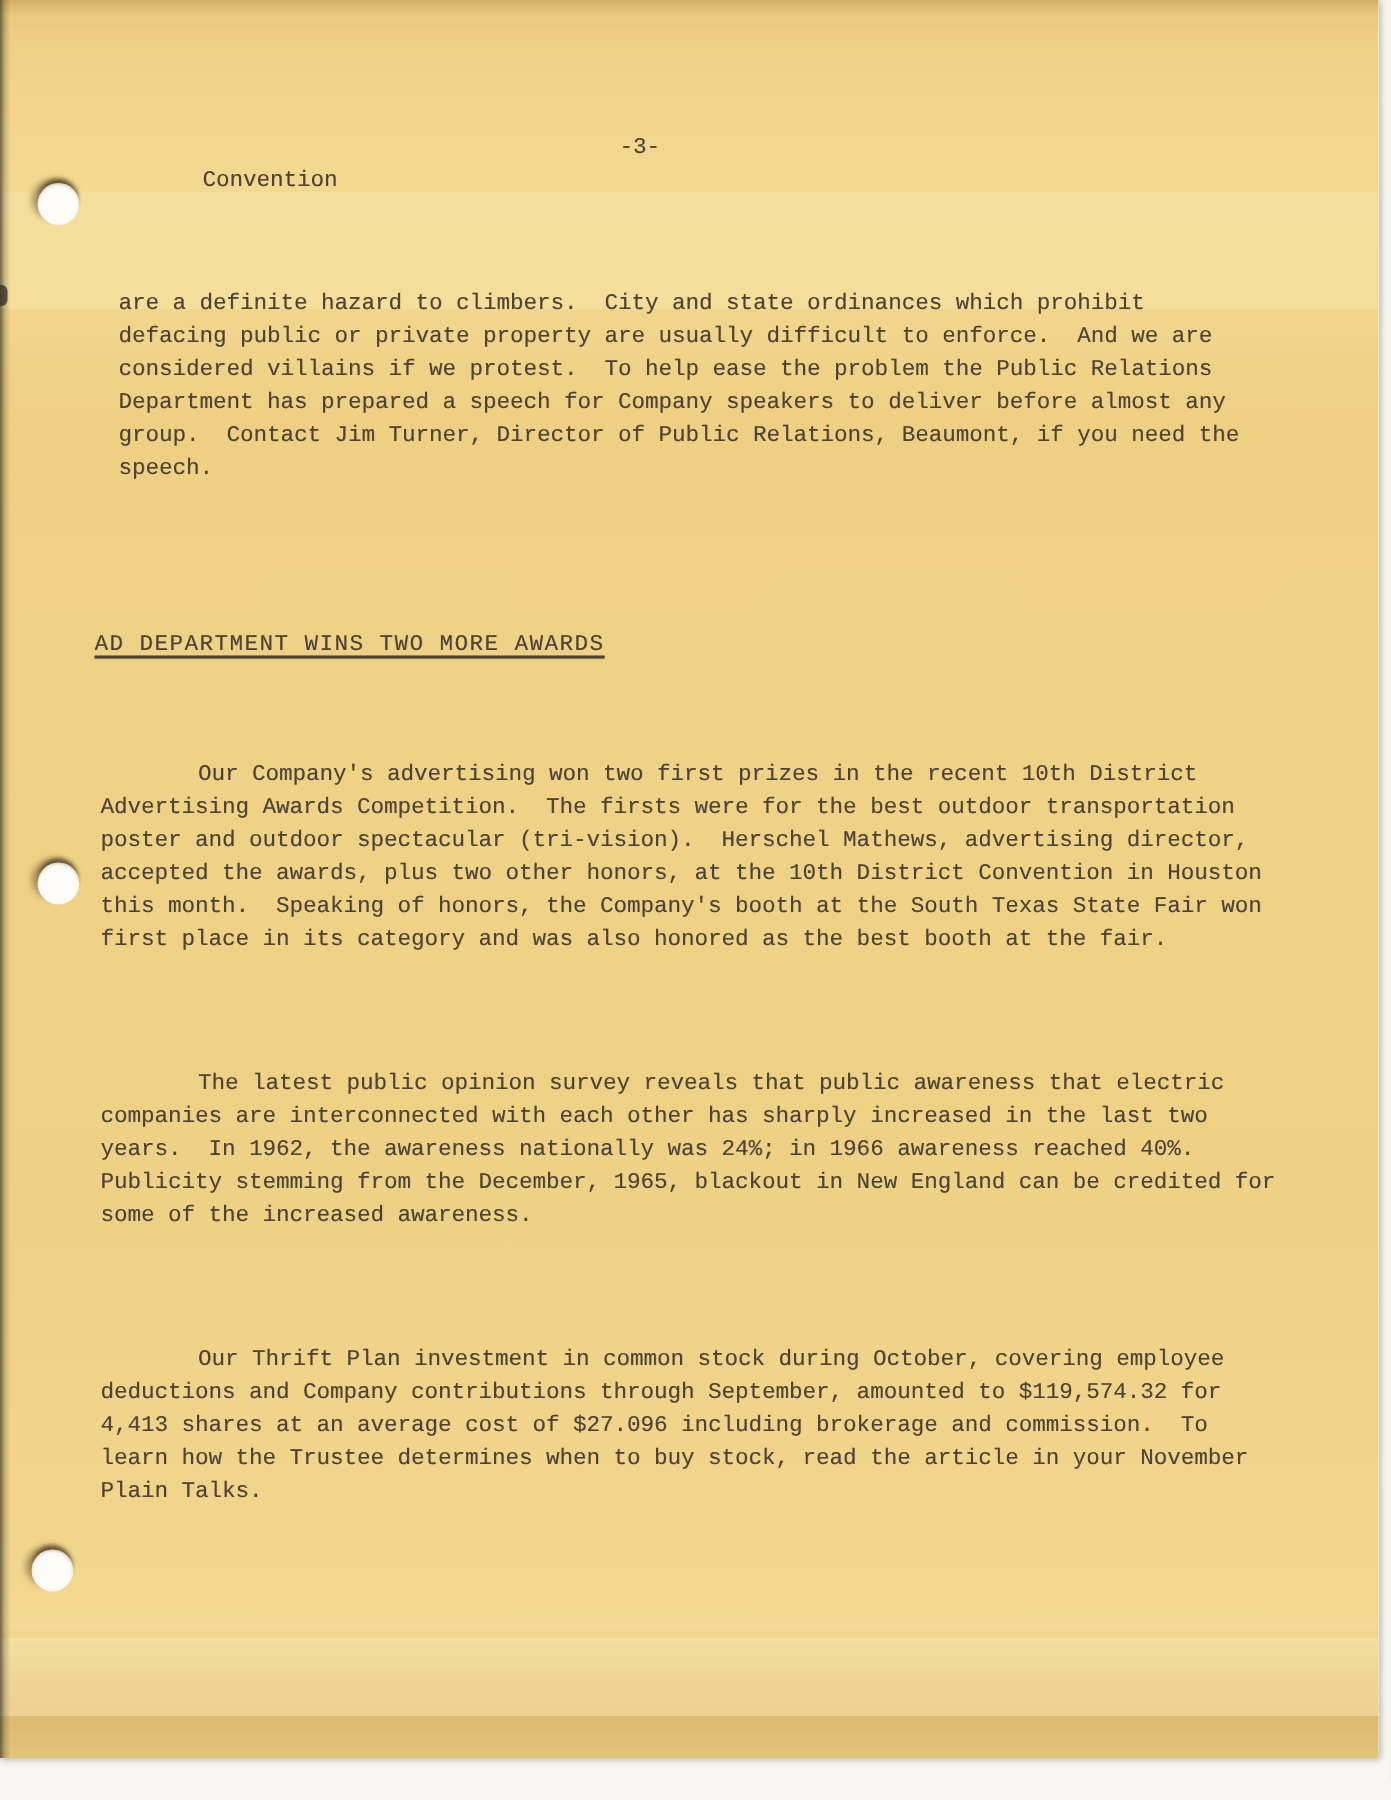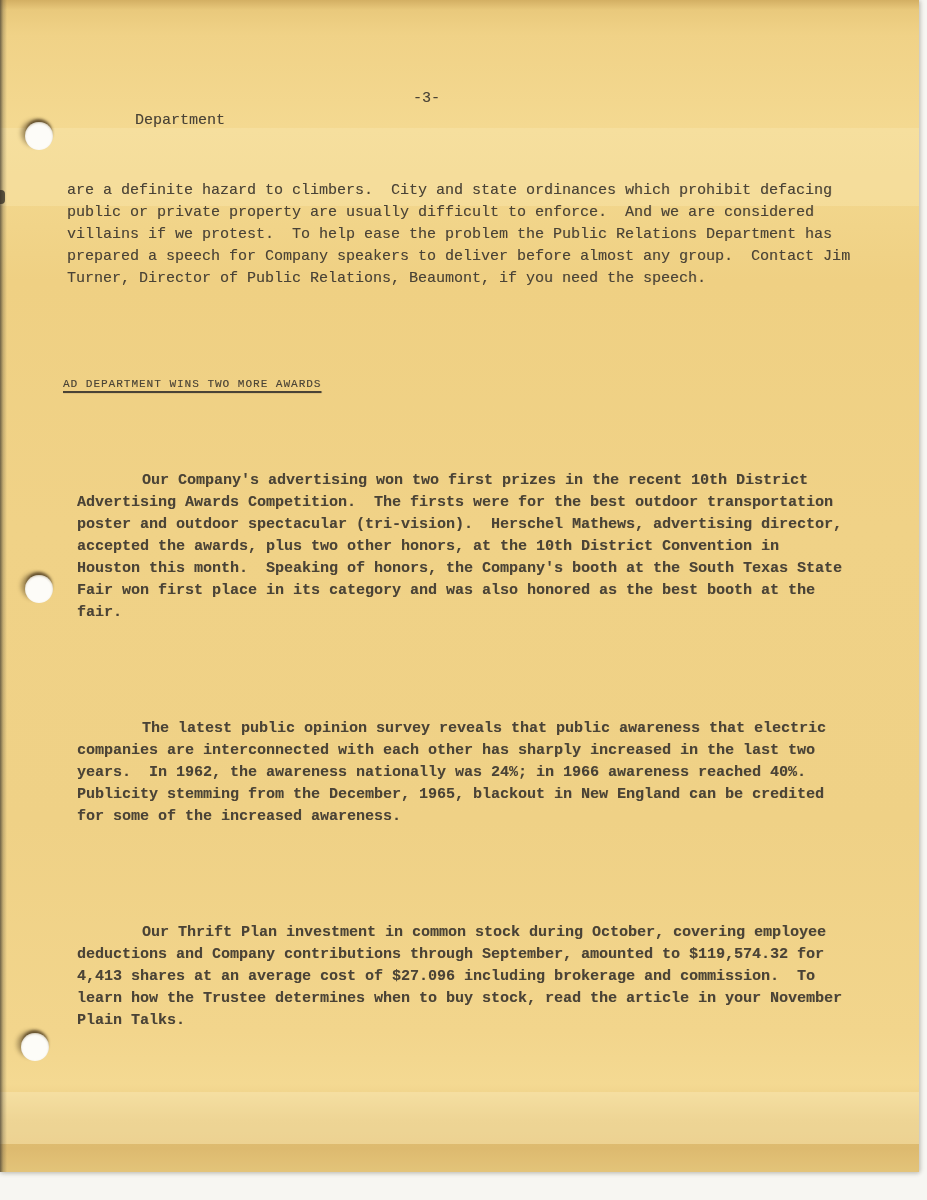--- a/index.html
+++ b/index.html
@@ -60,25 +60,25 @@
     left: 63px; top: 44px;
     width: 797px;
     font-size: 15px;
     line-height: 22px;
     color: #4a4336;
     white-space: pre-wrap;
     text-shadow: 0.3px 0.3px 0 rgba(74,67,54,0.35);
   }
   .docheader { position: relative; height: 22px; }
   .pagenum { position: absolute; left: 350px; top: 0; }
-  p.para { margin: 14px; text-indent: 65px; font-weight: bold; }
-  p.intro { margin: 4px; text-indent: 0; }
+  p.para { margin: 4px; text-indent: 65px; }
+  p.intro { margin: 16px; text-indent: 0; }
   h2.heading {
     margin: 13px 0 17px 0;
-    font-size: 11px;
+    font-size: 15px;
     font-weight: normal;
     letter-spacing: 1px;
     text-decoration: underline;
     text-underline-offset: 4px;
     text-decoration-thickness: 1.5px;
   }
 </style>
 </head>
 <body>
 
@@ -89,21 +89,21 @@
     <div class="band band-dark-bottom"></div>
     <div class="edge-left"></div>
     <div class="tick"></div>
 
     <div class="hole hole-1"></div>
     <div class="hole hole-2"></div>
     <div class="hole hole-3"></div>
 
     <div class="content">
       <div class="docheader">
-        <span>Department</span>
+        <span>Convention</span>
         <span class="pagenum">-3-</span>
       </div>
 
       <p class="intro">are a definite hazard to climbers.  City and state ordinances which prohibit defacing public or private property are usually difficult to enforce.  And we are considered villains if we protest.  To help ease the problem the Public Relations Department has prepared a speech for Company speakers to deliver before almost any group.  Contact Jim Turner, Director of Public Relations, Beaumont, if you need the speech.</p>
 
       <h2 class="heading">AD DEPARTMENT WINS TWO MORE AWARDS</h2>
       <p class="para">Our Company's advertising won two first prizes in the recent 10th District Advertising Awards Competition.  The firsts were for the best outdoor transportation poster and outdoor spectacular (tri-vision).  Herschel Mathews, advertising director, accepted the awards, plus two other honors, at the 10th District Convention in Houston this month.  Speaking of honors, the Company's booth at the South Texas State Fair won first place in its category and was also honored as the best booth at the fair.</p>
 
       <p class="para">The latest public opinion survey reveals that public awareness that electric companies are interconnected with each other has sharply increased in the last two years.  In 1962, the awareness nationally was 24%; in 1966 awareness reached 40%.  Publicity stemming from the December, 1965, blackout in New England can be credited for some of the increased awareness.</p>
 

